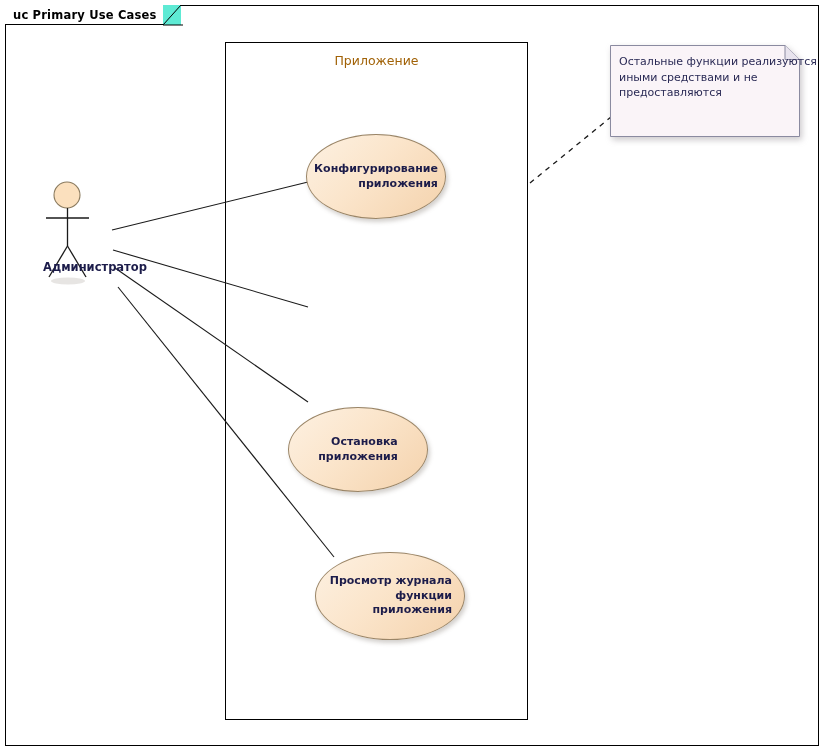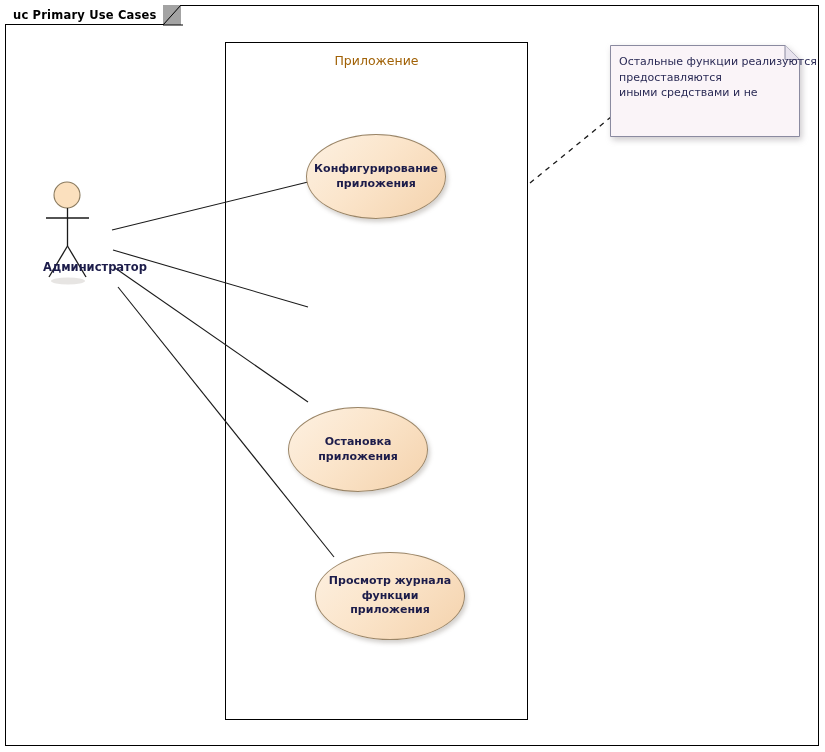--- a/index.html
+++ b/index.html
@@ -27,21 +27,21 @@
     height: 741px;
     border: 1px solid #000000;
     box-sizing: border-box;
     background: transparent;
   }
   #title-tab {
     position: absolute;
     left: 5px;
     top: 5px;
     height: 20px;
-    background: #a3a3a3;
+    background: #5eead4;
     border-right: 0;
     box-sizing: border-box;
     display: flex;
     align-items: center;
     z-index: 5;
   }
   #title-tab-box {
     height: 20px;
     padding: 0 6px 0 8px;
     display: flex;
@@ -96,21 +96,21 @@
     box-shadow: 2px 3px 4px rgba(110, 100, 90, 0.30);
     display: flex;
     align-items: center;
     justify-content: center;
     box-sizing: border-box;
   }
   .use-case-label {
     font-size: 11px;
     font-weight: bold;
     color: #1c1c4a;
-    text-align: center;
+    text-align: right;
     line-height: 1.35;
     padding: 0 12px;
     white-space: pre-line;
   }
 
   
   #actor {
     position: absolute;
     left: 28px;
     top: 180px;
@@ -224,18 +224,18 @@
 функции приложения</span>
   </div>
 
   <div id="note">
     <svg id="note-shape" viewBox="0 0 190 92" preserveAspectRatio="none">
       <path d="M 0.5 0.5 L 175 0.5 L 189.5 14.5 L 189.5 91.5 L 0.5 91.5 Z" fill="#faf4f8" stroke="#8a8aa0" stroke-width="1"></path>
       <path d="M 175 0.5 L 175 14.5 L 189.5 14.5" fill="#e8e4ee" stroke="#8a8aa0" stroke-width="1"></path>
     </svg>
     <div id="note-text">
       <span class="note-line">Остальные функции реализуются</span>
+      <span class="note-line">иными средствами и не</span>
       <span class="note-line">предоставляются</span>
-      <span class="note-line">иными средствами и не</span>
     </div>
   </div>
 
 </div>
 
 </body></html>

